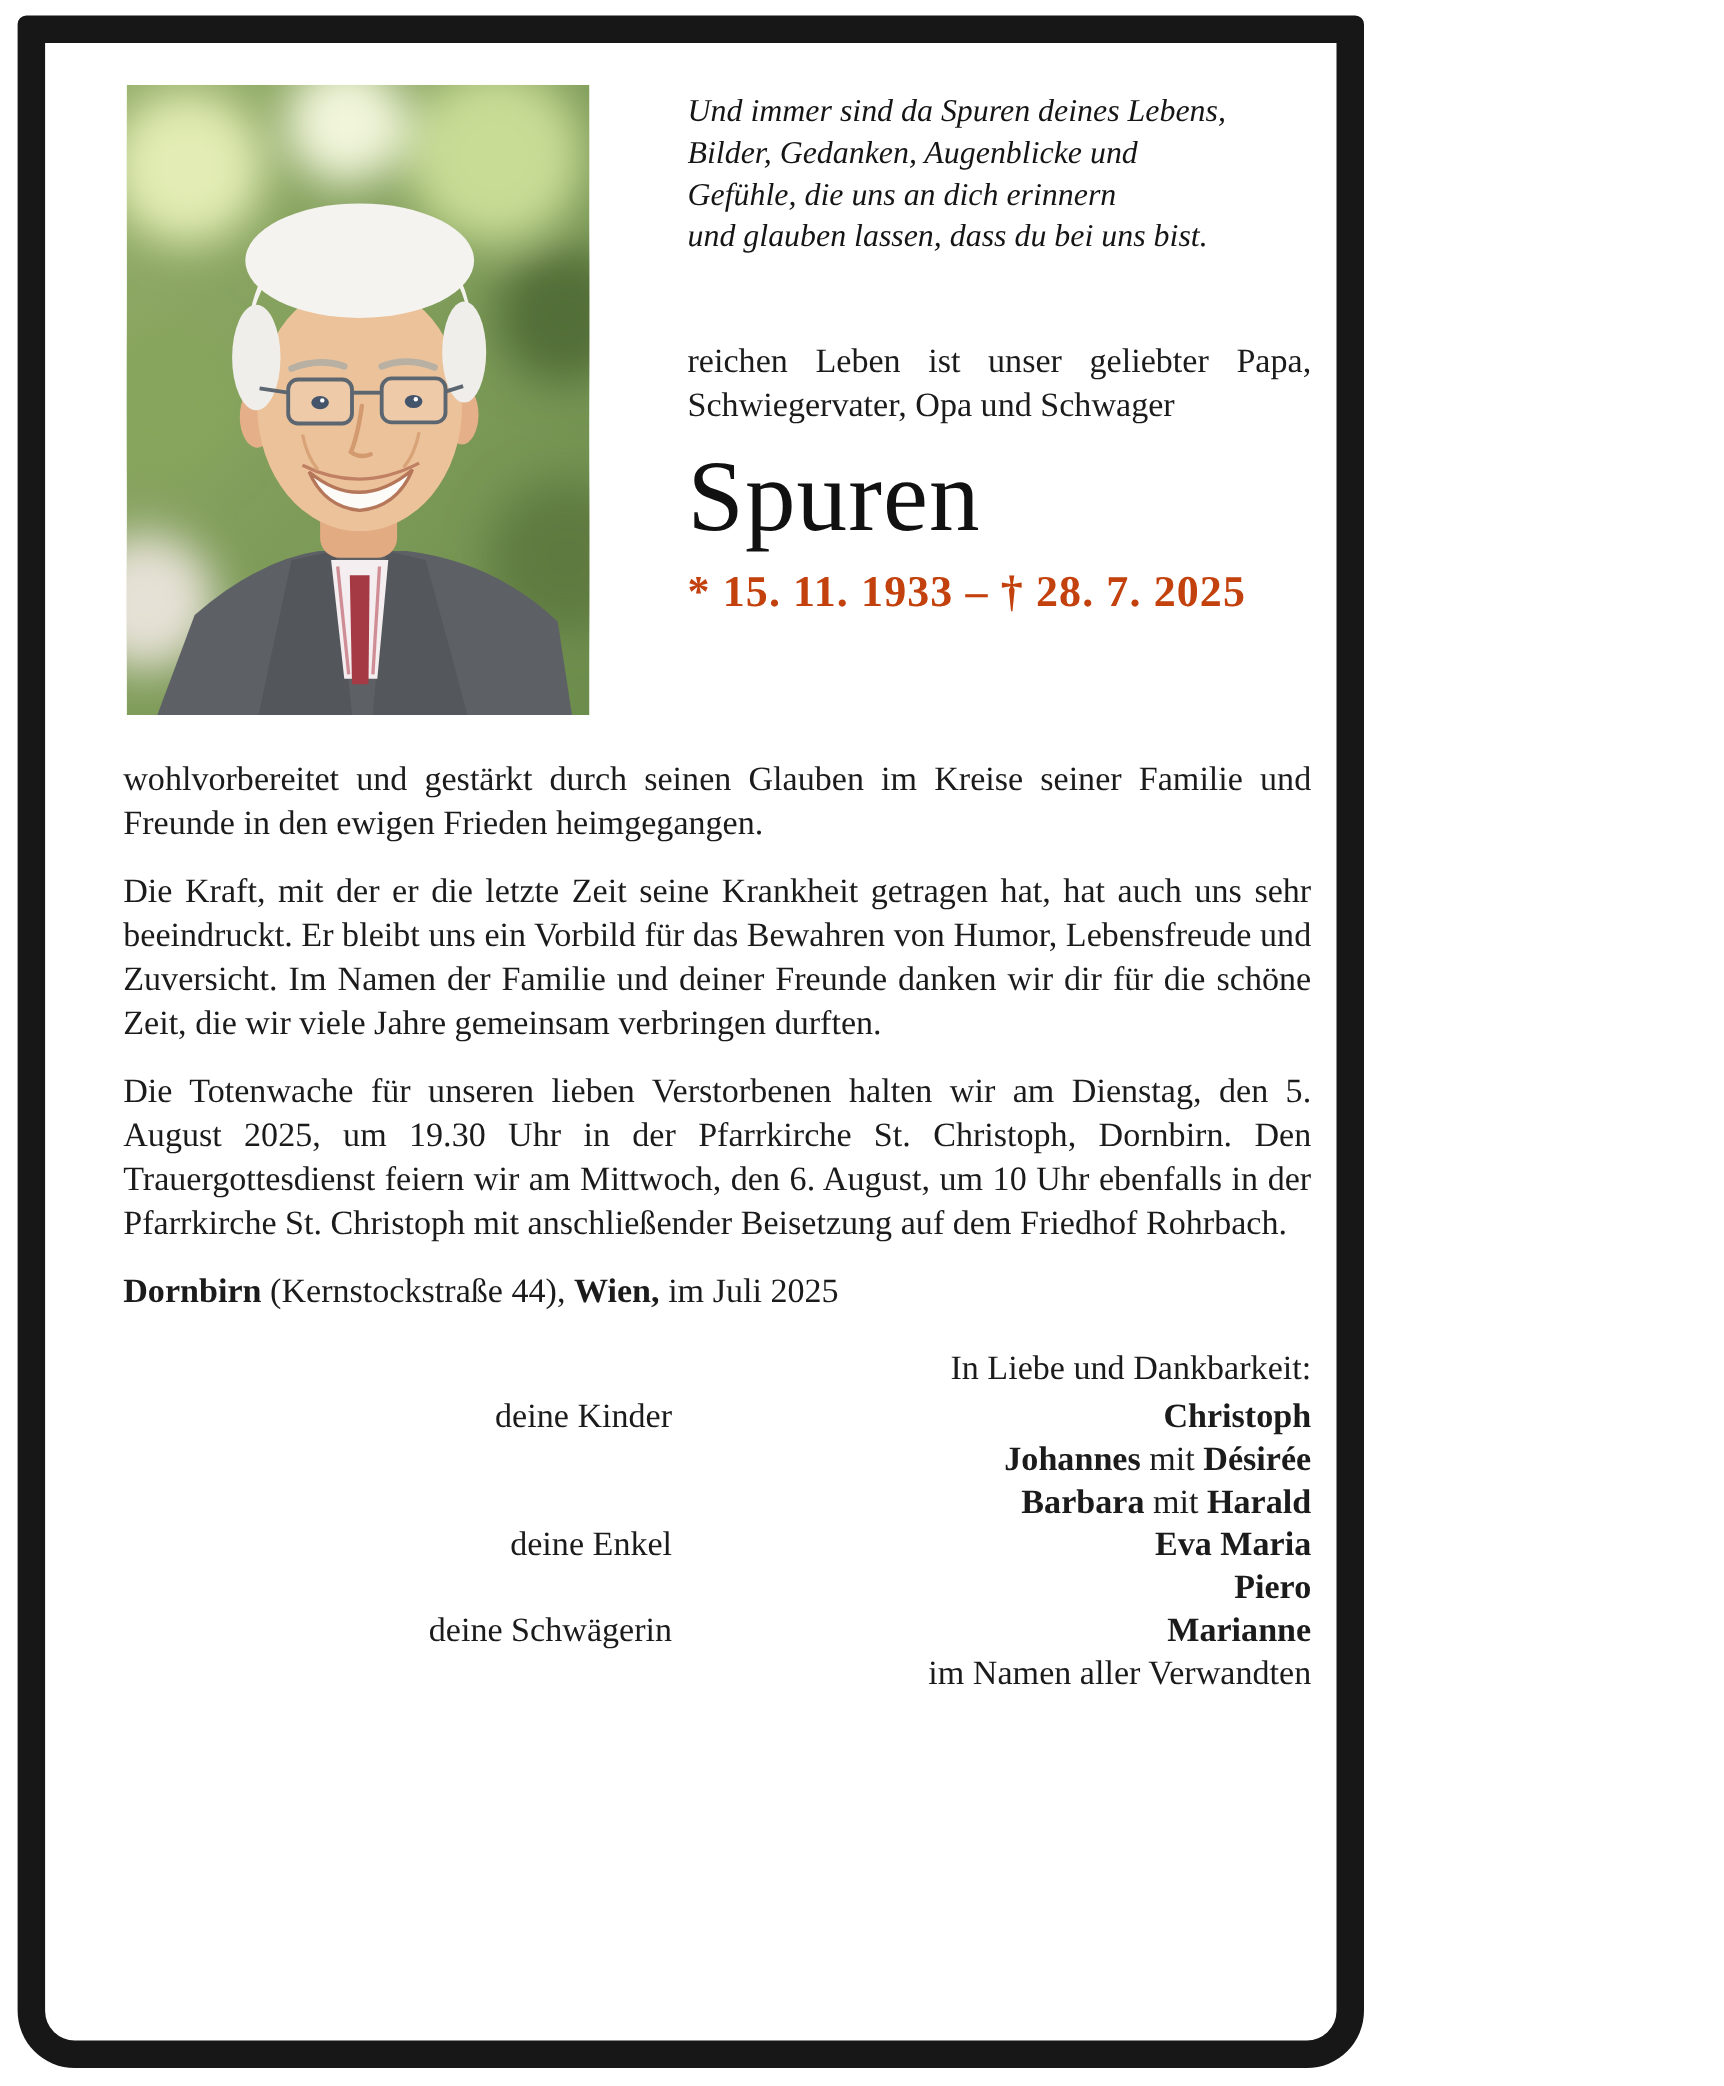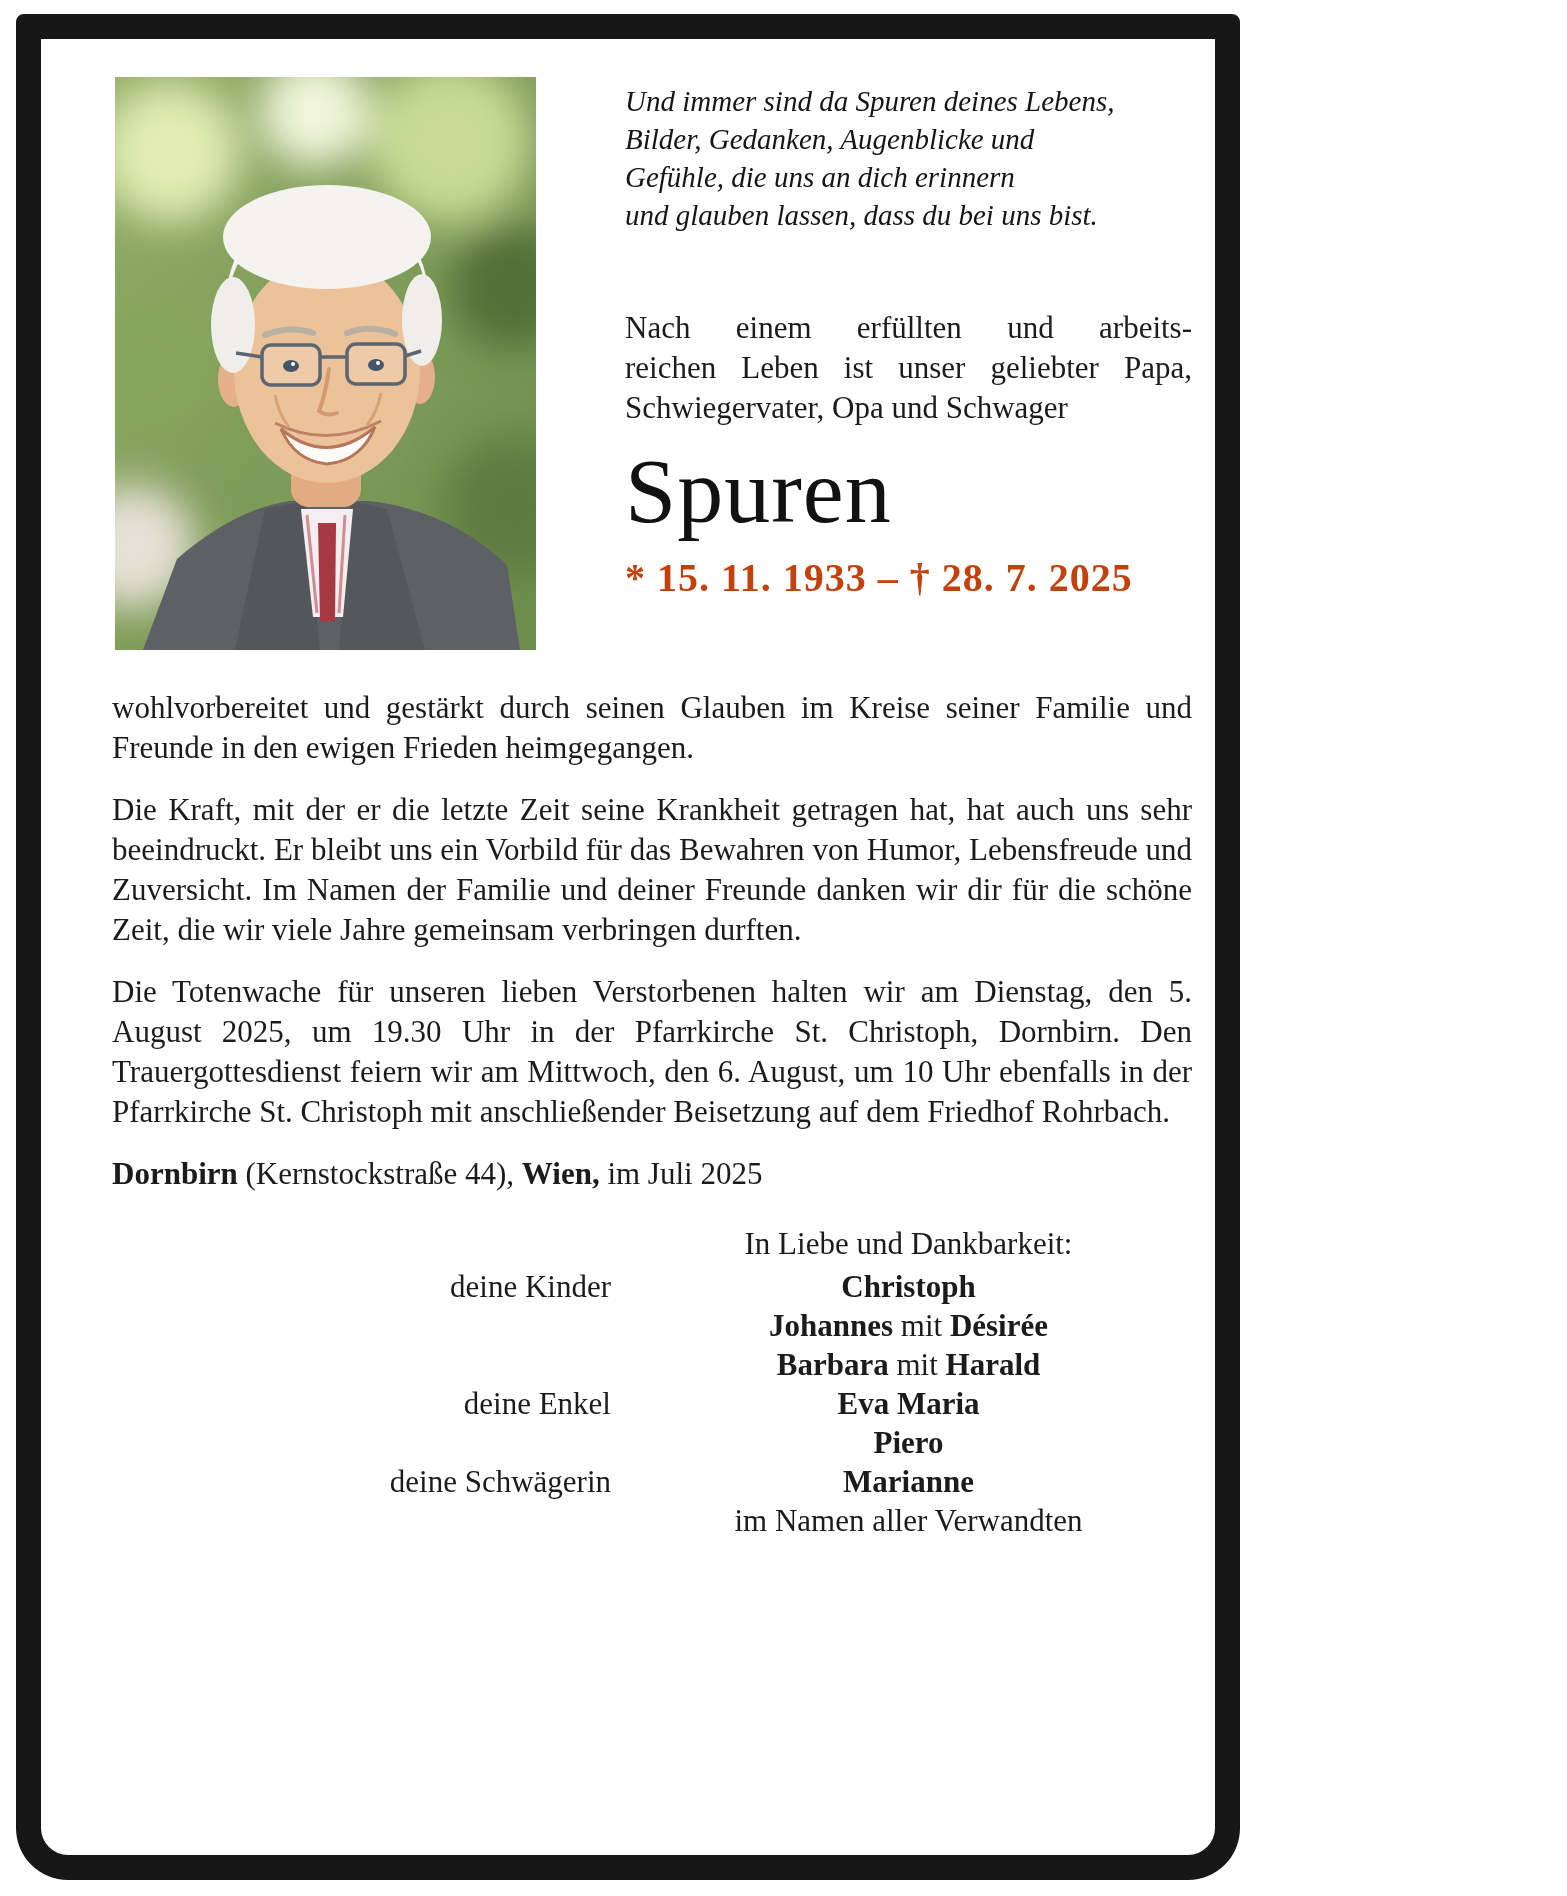--- a/index.html
+++ b/index.html
@@ -61,21 +61,21 @@
   .place{white-space:pre-wrap;margin:6px 0 30px 0;}
   .place .b{font-weight:700;}
   
   .family{
     display:grid;
     grid-template-columns:499px 1fr;
     column-gap:14px;
     font-size:31px;line-height:39px;
   }
   .fam-label{text-align:right;}
-  .fam-names{white-space:pre-wrap;text-align:center;}
+  .fam-names{white-space:pre-wrap;text-align:right;}
   .fam-names .b{font-weight:700;}
   .fam-heading{margin-bottom:4px;}
 </style>
 </head>
 <body>
 
 <div class="sheet">
 
   <div class="frame"></div>
 
@@ -150,21 +150,20 @@
 
   <div class="right-col">
     <div class="poem">
       <div>Und immer sind da Spuren deines Lebens,</div>
       <div>Bilder, Gedanken, Augenblicke und</div>
       <div>Gefühle, die uns an dich erinnern</div>
       <div>und glauben lassen, dass du bei uns bist.</div>
     </div>
 
     <div class="intro">
-      <div class="intro-line">Nach einem erfüllten und arbeits-</div>
       <div class="intro-line">reichen Leben ist unser geliebter Papa,</div>
       <div class="intro-line last">Schwiegervater, Opa und Schwager</div>
     </div>
 
     <div class="deceased-name">
       <div>Spuren</div>
     </div>
 
     <div class="dates">* 15. 11. 1933 – † 28. 7. 2025</div>
   </div>

